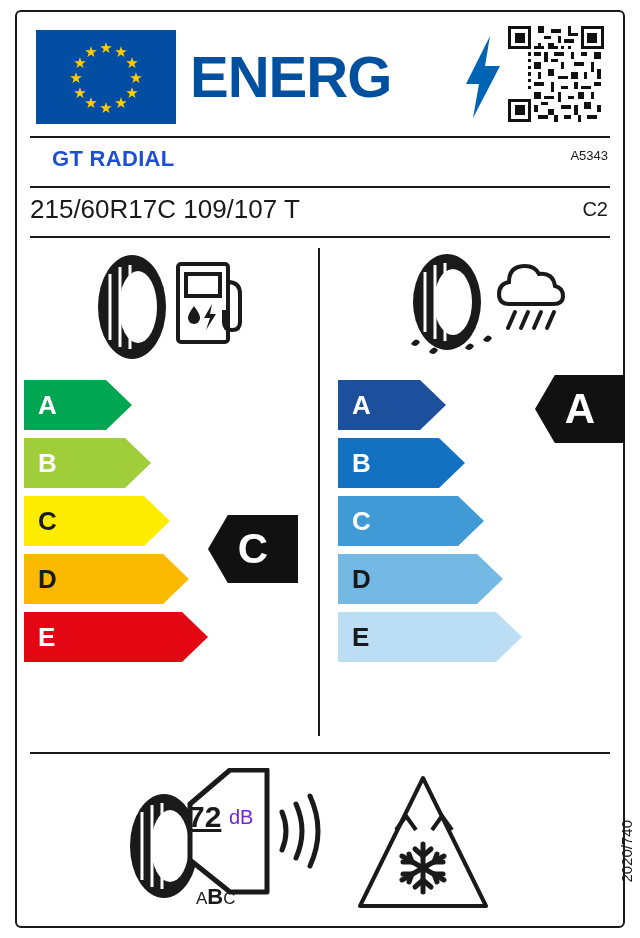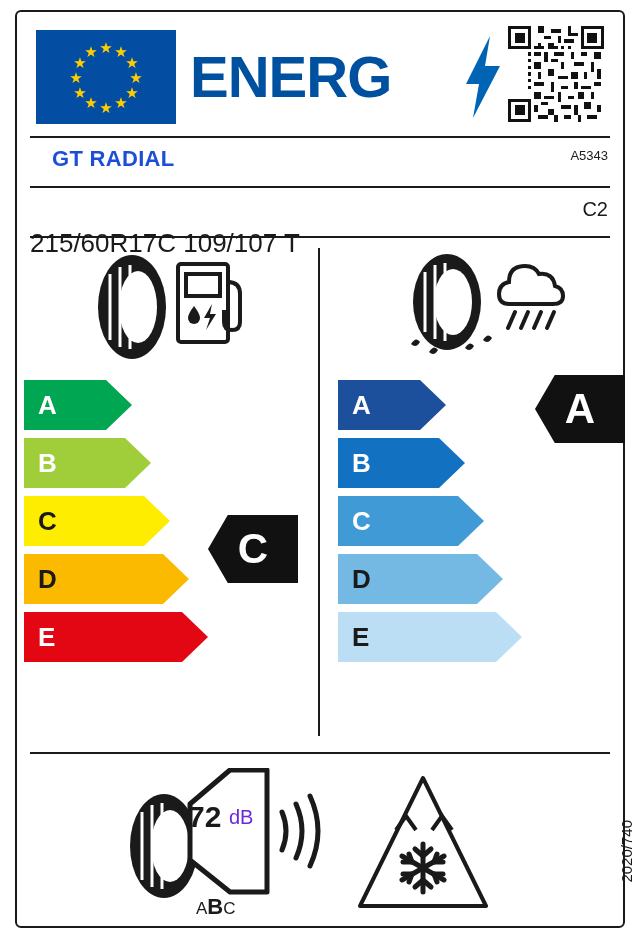--- a/index.html
+++ b/index.html
@@ -103,21 +103,20 @@
     top: 148px;
     font-size: 13px;
     color: #1a1a1a;
   }
   .tyresize {
     position: absolute;
     left: 30px;
     top: 194px;
     font-size: 26px;
     color: #1a1a1a;
-    margin-top: 34px;
   }
   .classcode {
     position: absolute;
     right: 32px;
     top: 198px;
     font-size: 20px;
     color: #1a1a1a;
   }
 
   
@@ -195,35 +194,35 @@
     width: 210px;
     height: 145px;
   }
   .noise-db {
     position: absolute;
     left: 188px;
     top: 800px;
     font-size: 30px;
     font-weight: bold;
     color: #1a1a1a;
+    text-decoration: underline;
   }
   .noise-unit {
     position: absolute;
     left: 229px;
     top: 806px;
     font-size: 20px;
     color: #6d28d9;
   }
   .noise-classes {
     position: absolute;
     left: 196px;
     top: 884px;
     font-size: 17px;
     color: #1a1a1a;
-    margin-top: 10px;
   }
   .noise-classes b {
     font-size: 22px;
   }
   .snow-wrap {
     position: absolute;
     left: 358px;
     top: 772px;
     width: 130px;
     height: 140px;

